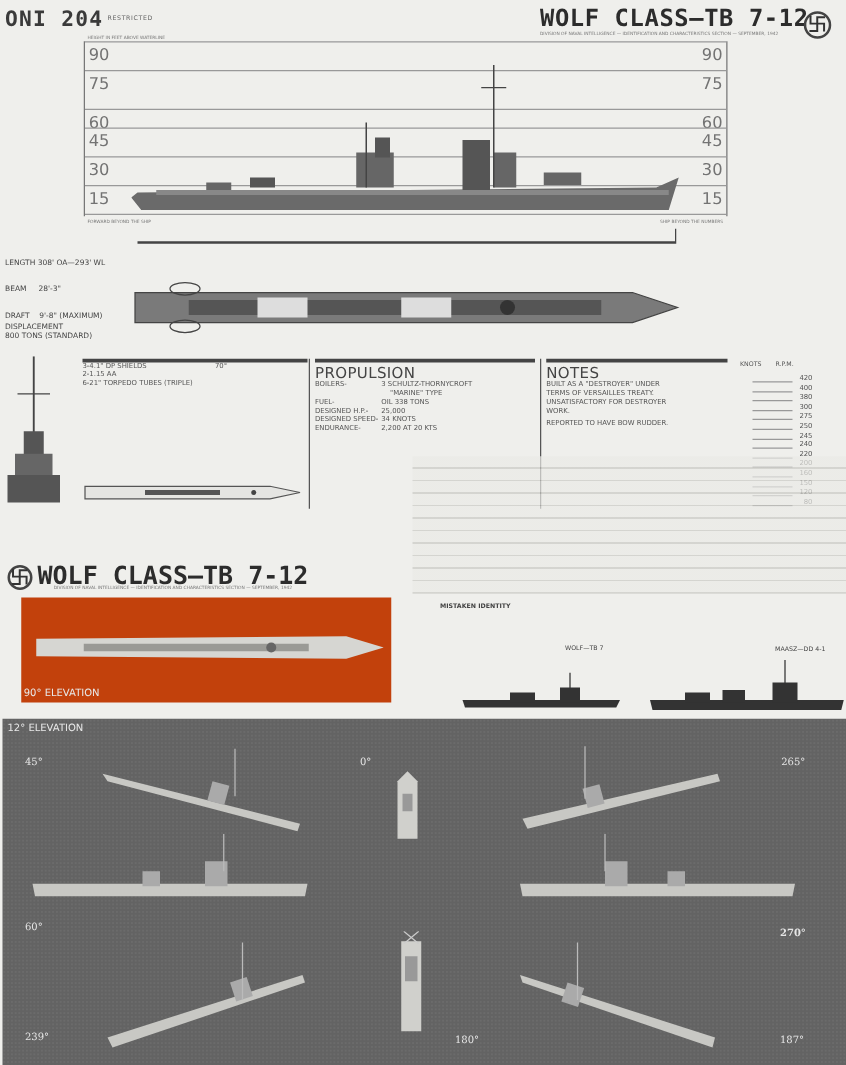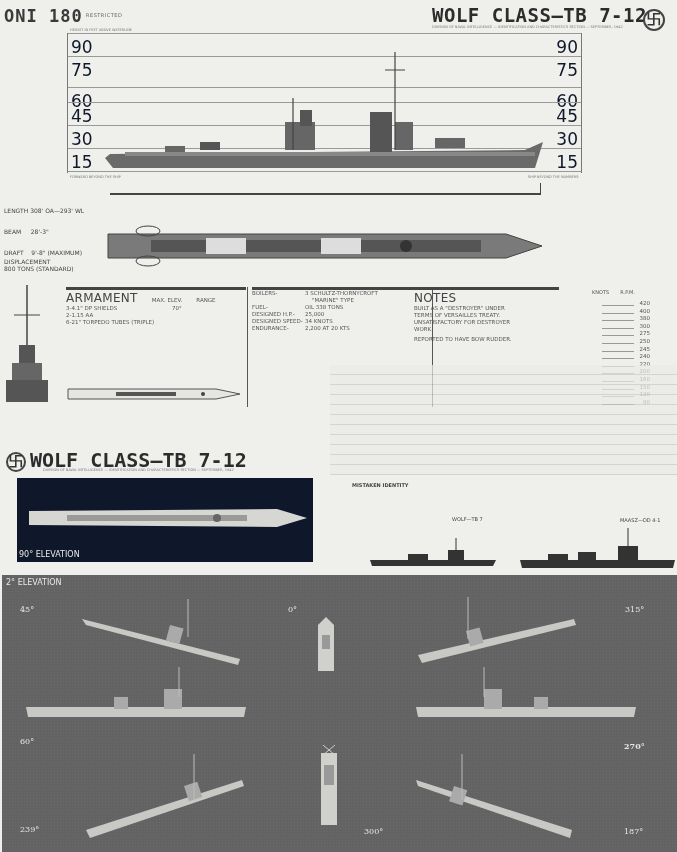--- a/index.html
+++ b/index.html
@@ -7,51 +7,51 @@
   body { background: #efefec; font-family: "DejaVu Sans", sans-serif; color: #333; position: relative; }
   .abs { position: absolute; }
   .oni { left: 4px; top: 6px; font-family: "DejaVu Sans Mono", monospace; font-size: 17px; font-weight: bold; color: #3a3a3a; letter-spacing: 1px; }
   .restricted { left: 86px; top: 12px; font-size: 5px; color: #666; letter-spacing: 0.5px; }
   .title-top { left: 432px; top: 4px; font-family: "DejaVu Sans Mono", monospace; font-size: 19px; font-weight: bold; color: #2c2c2c; letter-spacing: 0.5px; }
   .subtitle-top { left: 432px; top: 25px; font-size: 3.5px; color: #777; white-space: nowrap; }
   .emblem { width: 22px; height: 22px; border: 2px solid #444; border-radius: 50%; display:flex; align-items:center; justify-content:center; font-size: 14px; font-weight: bold; color:#333; }
   .hscale-label { left: 70px; top: 28px; font-size: 3.5px; color: #777; }
   .hscale { left: 67px; top: 33px; width: 515px; height: 140px; border-left: 1px solid #777; border-right: 1px solid #777; }
   .hrow { position:absolute; left:0; right:0; height: 23px; border-top: 1px solid #999; }
-  .hrow span { position:absolute; font-size: 17px; color: #0f172a; }
+  .hrow span { position:absolute; font-size: 13px; color: #737373; }
   .hrow .l { left: 3px; top: 3px; }
   .hrow .r { right: 3px; top: 3px; }
   .bow-label { left: 70px; top: 175px; font-size: 3.5px; color:#777; }
   .stern-label { left: 528px; top: 175px; font-size: 3.5px; color:#777; }
   .dims { left: 4px; top: 193px; font-size: 6px; line-height: 7px; color: #444; white-space: pre; }
   .disp { left: 4px; top: 258px; font-size: 6px; line-height: 7px; color: #444; }
   .section { top: 287px; border-top: 3px solid #444; }
   .sec-head { font-size: 12px; color: #444; font-weight: normal; letter-spacing: 0.3px; }
   .sec-line { font-size: 5.5px; color: #555; line-height: 7px; white-space: pre; }
   .vline { background: #555; width: 1px; }
   .knots { left: 592px; top: 289px; font-size: 5px; color: #555; }
   .rpm-list { left: 600px; top: 300px; width: 50px; }
   .rpm-item { font-size: 5.5px; color:#555; text-align:right; height: 7.6px; border-bottom: 1px solid transparent; position:relative; }
   .rpm-item::before { content:""; position:absolute; left:2px; right:16px; top:5px; border-top:1px solid #999; }
   .textbg { left: 330px; top: 365px; width: 347px; height: 110px; background: repeating-linear-gradient(#eaeae6 0 9px, #c9c9c4 9px 10px); opacity: 0.7; }
   .wolf2-emblem { left: 6px; top: 452px; width: 20px; height: 20px; }
   .title-mid { left: 30px; top: 448px; font-family: "DejaVu Sans Mono", monospace; font-size: 20px; font-weight: bold; color: #2c2c2c; }
   .subtitle-mid { left: 43px; top: 468px; font-size: 3.5px; color:#777; white-space: nowrap; }
-  .panel90 { left: 17px; top: 478px; width: 296px; height: 84px; background: #0f172a; }
+  .panel90 { left: 17px; top: 478px; width: 296px; height: 84px; background: #c2410c; }
   .panel-label { font-size: 8px; color: #e8e8e8; }
   .panel15 { left: 2px; top: 575px; width: 675px; height: 277px; background: #636363; background-image: radial-gradient(#6b6b6b 1px, transparent 1px); background-size: 3px 3px; }
   .angle { font-size: 8px; color: #e5e5e5; font-family: "DejaVu Serif", serif; }
   .mistaken { left: 352px; top: 482px; font-size: 5px; color: #444; font-weight: bold; }
   .mi-label { font-size: 5px; color: #444; }
   .ship-svg { position:absolute; }
 </style>
 </head>
 <body>
 
-<div class="abs oni">ONI 180</div>
+<div class="abs oni">ONI 204</div>
 <div class="abs restricted">RESTRICTED</div>
 <div class="abs title-top">WOLF CLASS—TB 7-12</div>
 <div class="abs subtitle-top">DIVISION OF NAVAL INTELLIGENCE — IDENTIFICATION AND CHARACTERISTICS SECTION — SEPTEMBER, 1942</div>
 <div class="abs emblem" style="left:643px; top:9px;">卐</div>
 
 <div class="abs hscale-label">HEIGHT IN FEET ABOVE WATERLINE</div>
 <div class="abs hscale">
   <div class="hrow" style="top:0">
       <span class="l">90</span>
       <span class="r">90</span>
@@ -120,40 +120,36 @@
 
 <svg class="ship-svg" style="left:4px; top:285px;" width="46" height="120">
   <line x1="23" y1="0" x2="23" y2="70" stroke="#444" stroke-width="1.5"></line>
   <line x1="10" y1="30" x2="36" y2="30" stroke="#444"></line>
   <rect x="15" y="60" width="16" height="20" fill="#555"></rect>
   <rect x="8" y="78" width="30" height="20" fill="#666"></rect>
   <rect x="2" y="95" width="42" height="22" fill="#555"></rect>
 </svg>
 
 <div class="abs section" style="left:66px; width:180px;">
-  <div style="display:flex; align-items:baseline; gap:14px; padding-top:1px;">
-    <span class="sec-head">ARMAMENT</span>
-    <span class="sec-line">MAX. ELEV.</span>
-    <span class="sec-line">RANGE</span>
-  </div>
   <div style="display:flex; gap:4px;">
       <span class="sec-line" style="width:90px">3-4.1" DP SHIELDS</span>
       <span class="sec-line" style="margin-left:12px">70°</span>
     </div>
   <div class="sec-line">2-1.15 AA</div>
   <div class="sec-line">6-21" TORPEDO TUBES (TRIPLE)</div>
 </div>
 <svg class="ship-svg" style="left:66px; top:385px;" width="175" height="18">
   <path d="M2,4 L150,4 L174,9 L150,14 L2,14 Z" fill="#e5e5e2" stroke="#555"></path>
   <rect x="50" y="7" width="60" height="4" fill="#555"></rect>
   <circle cx="137" cy="9" r="2" fill="#444"></circle>
 </svg>
 <div class="abs vline" style="left:247px; top:287px; height:120px;"></div>
 
 <div class="abs section" style="left:252px; width:176px;">
+  <div class="sec-head" style="padding-top:1px">PROPULSION</div>
   <div style="display:flex;">
       <span class="sec-line" style="width:53px">BOILERS-</span>
       <span class="sec-line">3 SCHULTZ-THORNYCROFT</span>
     </div>
   <div style="display:flex;">
       <span class="sec-line" style="width:60px"></span>
       <span class="sec-line">"MARINE" TYPE</span>
     </div>
   <div style="display:flex;">
       <span class="sec-line" style="width:53px">FUEL-</span>
@@ -167,21 +163,21 @@
       <span class="sec-line" style="width:53px">DESIGNED SPEED-</span>
       <span class="sec-line">34 KNOTS</span>
     </div>
   <div style="display:flex;">
       <span class="sec-line" style="width:53px">ENDURANCE-</span>
       <span class="sec-line">2,200 AT 20 KTS</span>
     </div>
 </div>
 <div class="abs vline" style="left:432px; top:287px; height:120px;"></div>
 
-<div class="abs section" style="left:414px; width:145px;">
+<div class="abs section" style="left:437px; width:145px;">
   <div class="sec-head" style="padding-top:1px">NOTES</div>
   <div class="sec-line">BUILT AS A "DESTROYER" UNDER</div>
   <div class="sec-line">TERMS OF VERSAILLES TREATY.</div>
   <div class="sec-line">UNSATISFACTORY FOR DESTROYER</div>
   <div class="sec-line">WORK.</div>
   <div class="sec-line" style="margin-top:3px">REPORTED TO HAVE BOW RUDDER.</div>
 </div>
 
 <div class="abs knots">
   <span>KNOTS</span>&nbsp;&nbsp;&nbsp;&nbsp;&nbsp;&nbsp;
@@ -230,28 +226,28 @@
 </svg>
 <svg class="ship-svg" style="left:518px; top:528px;" width="159" height="42">
   <path d="M2,32 L157,32 L155,40 L4,40 Z" fill="#333"></path>
   <rect x="100" y="18" width="20" height="16" fill="#333"></rect>
     <line x1="110" y1="0" x2="110" y2="20" stroke="#333"></line>
   <rect x="60" y="24" width="18" height="10" fill="#333"></rect>
   <rect x="30" y="26" width="20" height="8" fill="#333"></rect>
 </svg>
 
 <div class="abs panel15">
-  <div class="abs panel-label" style="left:4px; top:3px;">2° ELEVATION</div>
+  <div class="abs panel-label" style="left:4px; top:3px;">12° ELEVATION</div>
   <div class="abs angle" style="left:18px; top:30px;">45°</div>
   <div class="abs angle" style="left:286px; top:30px;">0°</div>
-  <div class="abs angle" style="left:623px; top:30px;">315°</div>
+  <div class="abs angle" style="left:623px; top:30px;">265°</div>
   <div class="abs angle" style="left:18px; top:162px;">60°</div>
   <div class="abs angle" style="left:622px; top:166px;font-weight:bold;">270°</div>
   <div class="abs angle" style="left:18px; top:250px;">239°</div>
-  <div class="abs angle" style="left:362px; top:252px;">300°</div>
+  <div class="abs angle" style="left:362px; top:252px;">180°</div>
   <div class="abs angle" style="left:622px; top:252px;">187°</div>
 
   <svg class="ship-svg" style="left:78px; top:22px;" width="165" height="70">
     <path d="M2,22 L160,62 L158,68 L6,28 Z" fill="#c8c8c4"></path>
     <rect x="90" y="28" width="14" height="16" fill="#aaa" transform="rotate(15 90 28)"></rect>
     <line x1="108" y1="2" x2="108" y2="40" stroke="#bbb"></line>
   </svg>
   <svg class="ship-svg" style="left:312px; top:40px;" width="24" height="60">
     <path d="M4,10 L12,2 L20,10 L20,56 L4,56 Z" fill="#d0d0cc"></path>
     <rect x="8" y="20" width="8" height="14" fill="#999"></rect>

